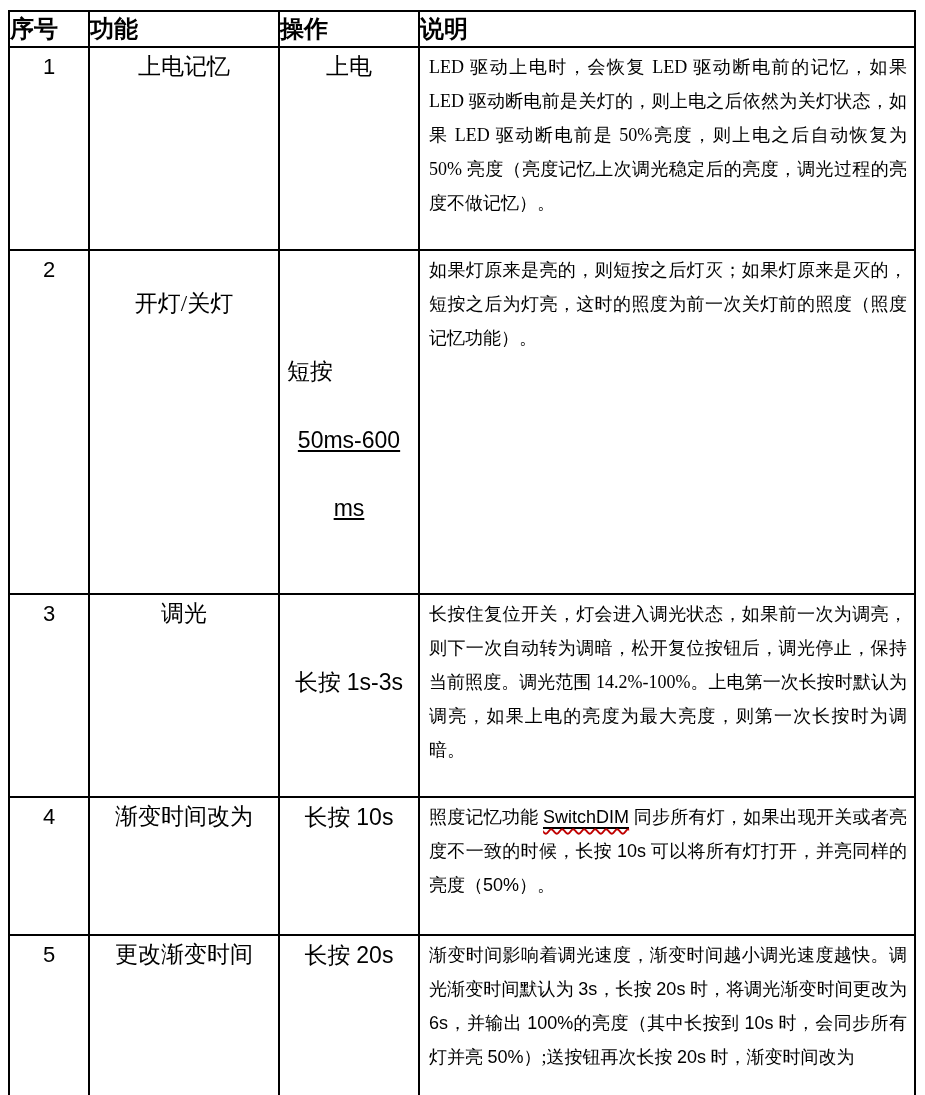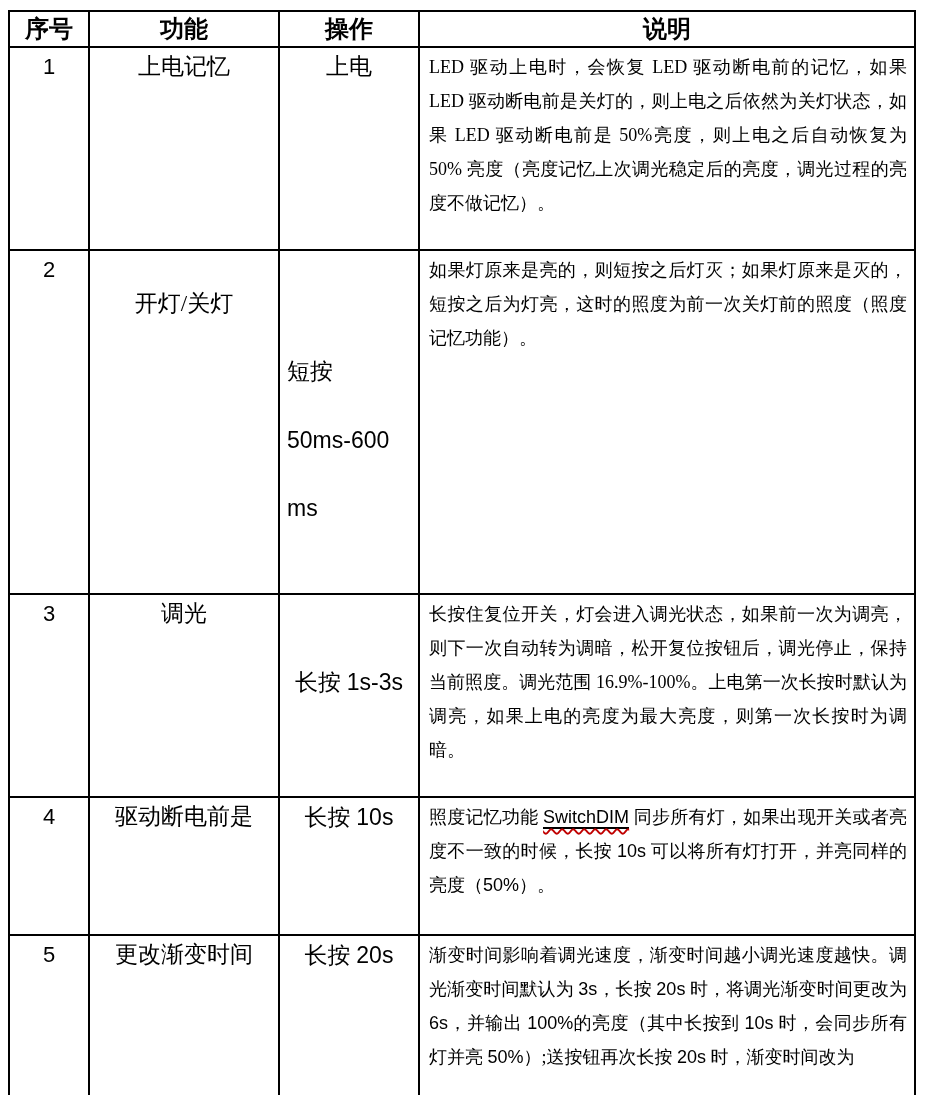--- a/index.html
+++ b/index.html
@@ -11,41 +11,41 @@
     font-family: "Liberation Serif", serif;
   }
   .page { padding: 10px 0 0 8px; }
   table.ft { border-collapse: collapse; table-layout: fixed; width: 906px; background: #ffffff; }
   .ft col.c1 { width: 80px; }
   .ft col.c2 { width: 190px; }
   .ft col.c3 { width: 140px; }
   .ft col.c4 { width: 496px; }
   .ft th, .ft td { border: 2px solid #000000; vertical-align: top; overflow: hidden; }
   .ft th {
-    font-size: 24px; font-weight: bold; text-align: center;
+    font-size: 24px; font-weight: bold; text-align: left;
     height: 20px; line-height: 34px; padding: 0; font-family: Liberation Serif, serif;
   }
   tr.h1 > td { height: 203px; }
   tr.h2 > td { height: 138px; }
   tr.h3 > td { height: 203px; }
   tr.h4 > td { height: 138px; }
   tr.h5 > td { height: 238px; }
   .cell-num  { text-align: center; font-family: "Liberation Sans", sans-serif; font-size: 22px; line-height: 34px; padding-top: 2px; }
   .cell-func { text-align: center; font-size: 23px; line-height: 34px; padding: 2px 6px 0; margin-left: 8px; }
   .cell-op   { text-align: center; font-size: 23px; line-height: 34px; padding: 2px 7px 0; white-space: pre-line; }
   .cell-desc { text-align: justify; font-size: 18px; line-height: 34px; padding: 2px 7px 0 9px; }
   .sans { font-family: "Liberation Sans", sans-serif; }
   .und {
     border-bottom: 2px solid #000000;
     text-decoration: underline wavy #c00000 1.5px;
     text-underline-offset: 5px;
   }
   .pad1 { padding-top: 34px; }
   .line-r { text-align: left; }
-  .line-l { text-align: left; }
+  .line-l { text-align: center; text-decoration: underline; }
 </style>
 </head>
 <body>
 
 <div class="page">
   <table class="ft">
     <colgroup>
         <col class="c1">
         <col class="c2">
         <col class="c3">
@@ -79,25 +79,25 @@
           </div>
         </td>
         <td class="cell-desc"><span>如果灯原来是亮的，则短按之后灯灭；如果灯原来是灭的，短按之后为灯亮，这时的照度为前一次关灯前的照度（照度记忆功能）。</span></td>
       </tr>
       <tr class="h3">
         <td class="cell-num">3</td>
         <td class="cell-func">调光</td>
         <td class="cell-op">
           <div class="pad1"><span>长按 </span><span class="sans">1s-3s</span></div>
         </td>
-        <td class="cell-desc"><span>长按住复位开关，灯会进入调光状态，如果前一次为调亮，则下一次自动转为调暗，松开复位按钮后，调光停止，保持当前照度。调光范围 16.9%-100%。上电第一次长按时默认为调亮，如果上电的亮度为最大亮度，则第一次长按时为调暗。</span></td>
+        <td class="cell-desc"><span>长按住复位开关，灯会进入调光状态，如果前一次为调亮，则下一次自动转为调暗，松开复位按钮后，调光停止，保持当前照度。调光范围 14.2%-100%。上电第一次长按时默认为调亮，如果上电的亮度为最大亮度，则第一次长按时为调暗。</span></td>
       </tr>
       <tr class="h4">
         <td class="cell-num">4</td>
-        <td class="cell-func">驱动断电前是</td>
+        <td class="cell-func">渐变时间改为</td>
         <td class="cell-op"><span>长按 </span><span class="sans">10s</span></td>
         <td class="cell-desc"><span>照度记忆功能 </span><span class="sans und">SwitchDIM</span><span> 同步所有灯，如果出现开关或者亮度不一致的时候，长按 </span><span class="sans">10s</span><span> 可以将所有灯打开，并亮同样的亮度（</span><span class="sans">50%</span><span>）。</span></td>
       </tr>
       <tr class="h5">
         <td class="cell-num">5</td>
         <td class="cell-func">更改渐变时间</td>
         <td class="cell-op"><span>长按 </span><span class="sans">20s</span></td>
         <td class="cell-desc"><span>渐变时间影响着调光速度，渐变时间越小调光速度越快。调光渐变时间默认为 </span><span class="sans">3s</span><span>，长按 </span><span class="sans">20s</span><span> 时，将调光渐变时间更改为 </span><span class="sans">6s</span><span>，并输出 </span><span class="sans">100%</span><span>的亮度（其中长按到 </span><span class="sans">10s</span><span> 时，会同步所有灯并亮 </span><span class="sans">50%</span><span>）;送按钮再次长按 </span><span class="sans">20s</span><span> 时，渐变时间改为 </span></td>
       </tr>
 

